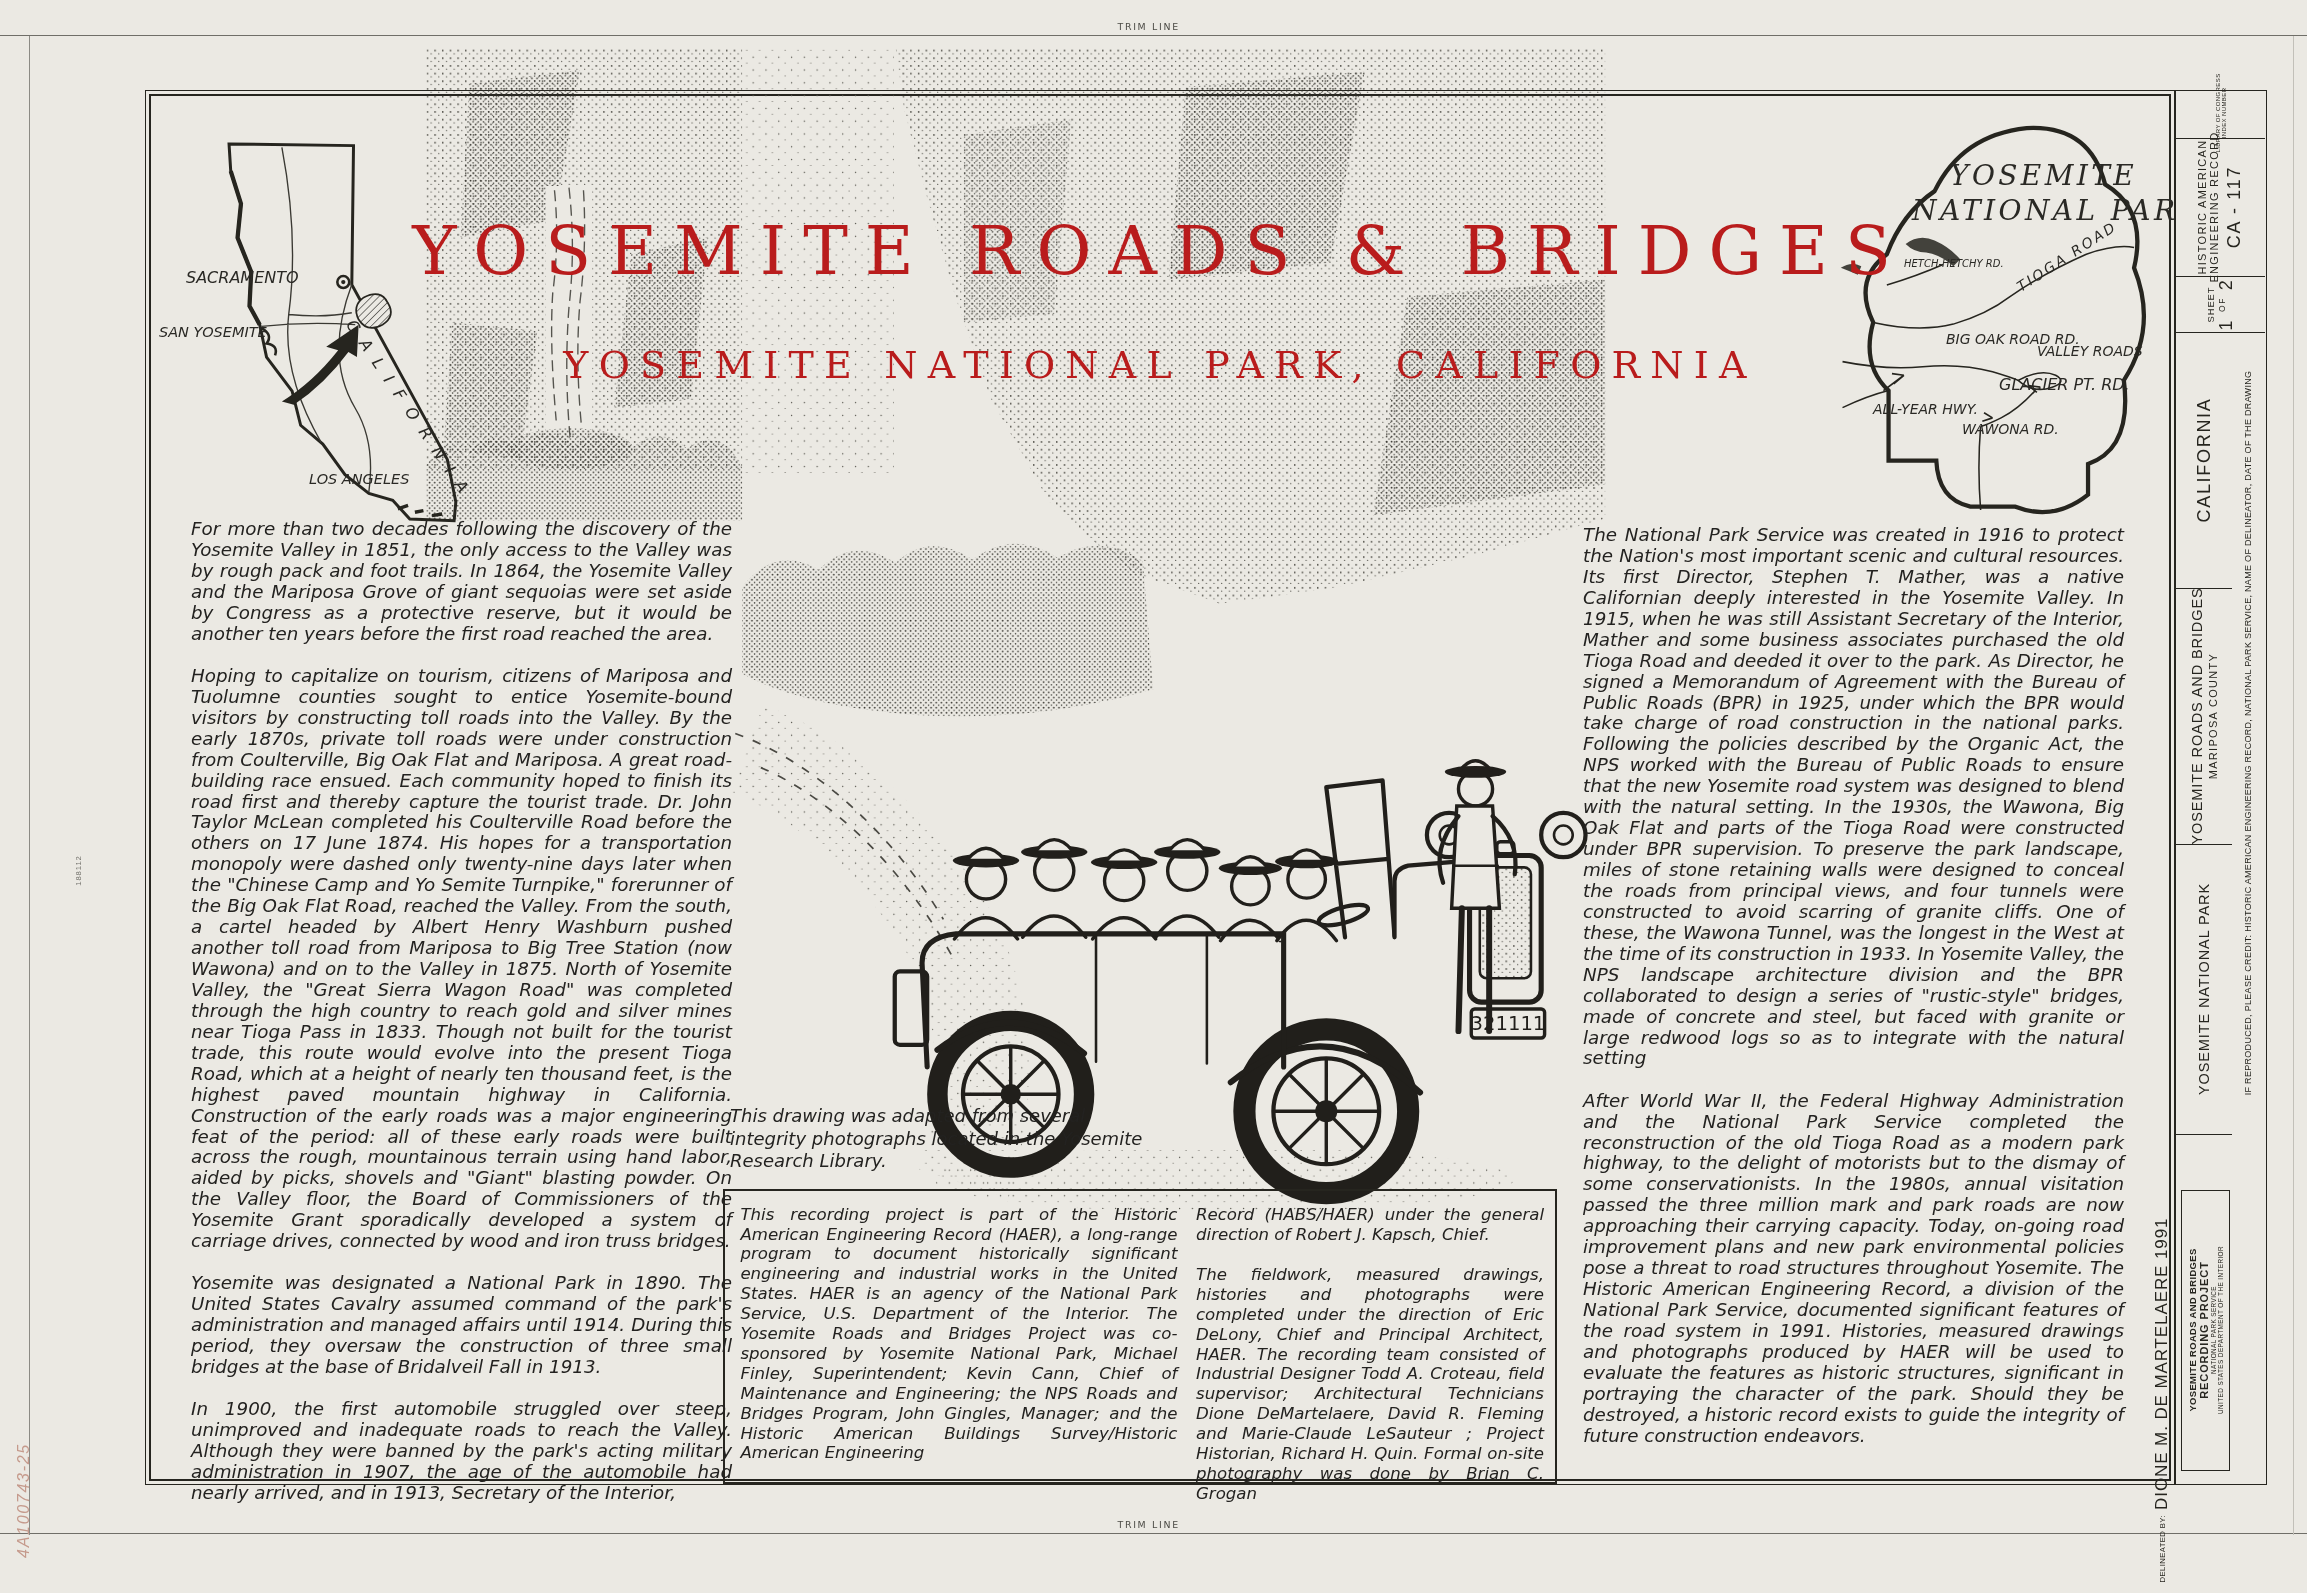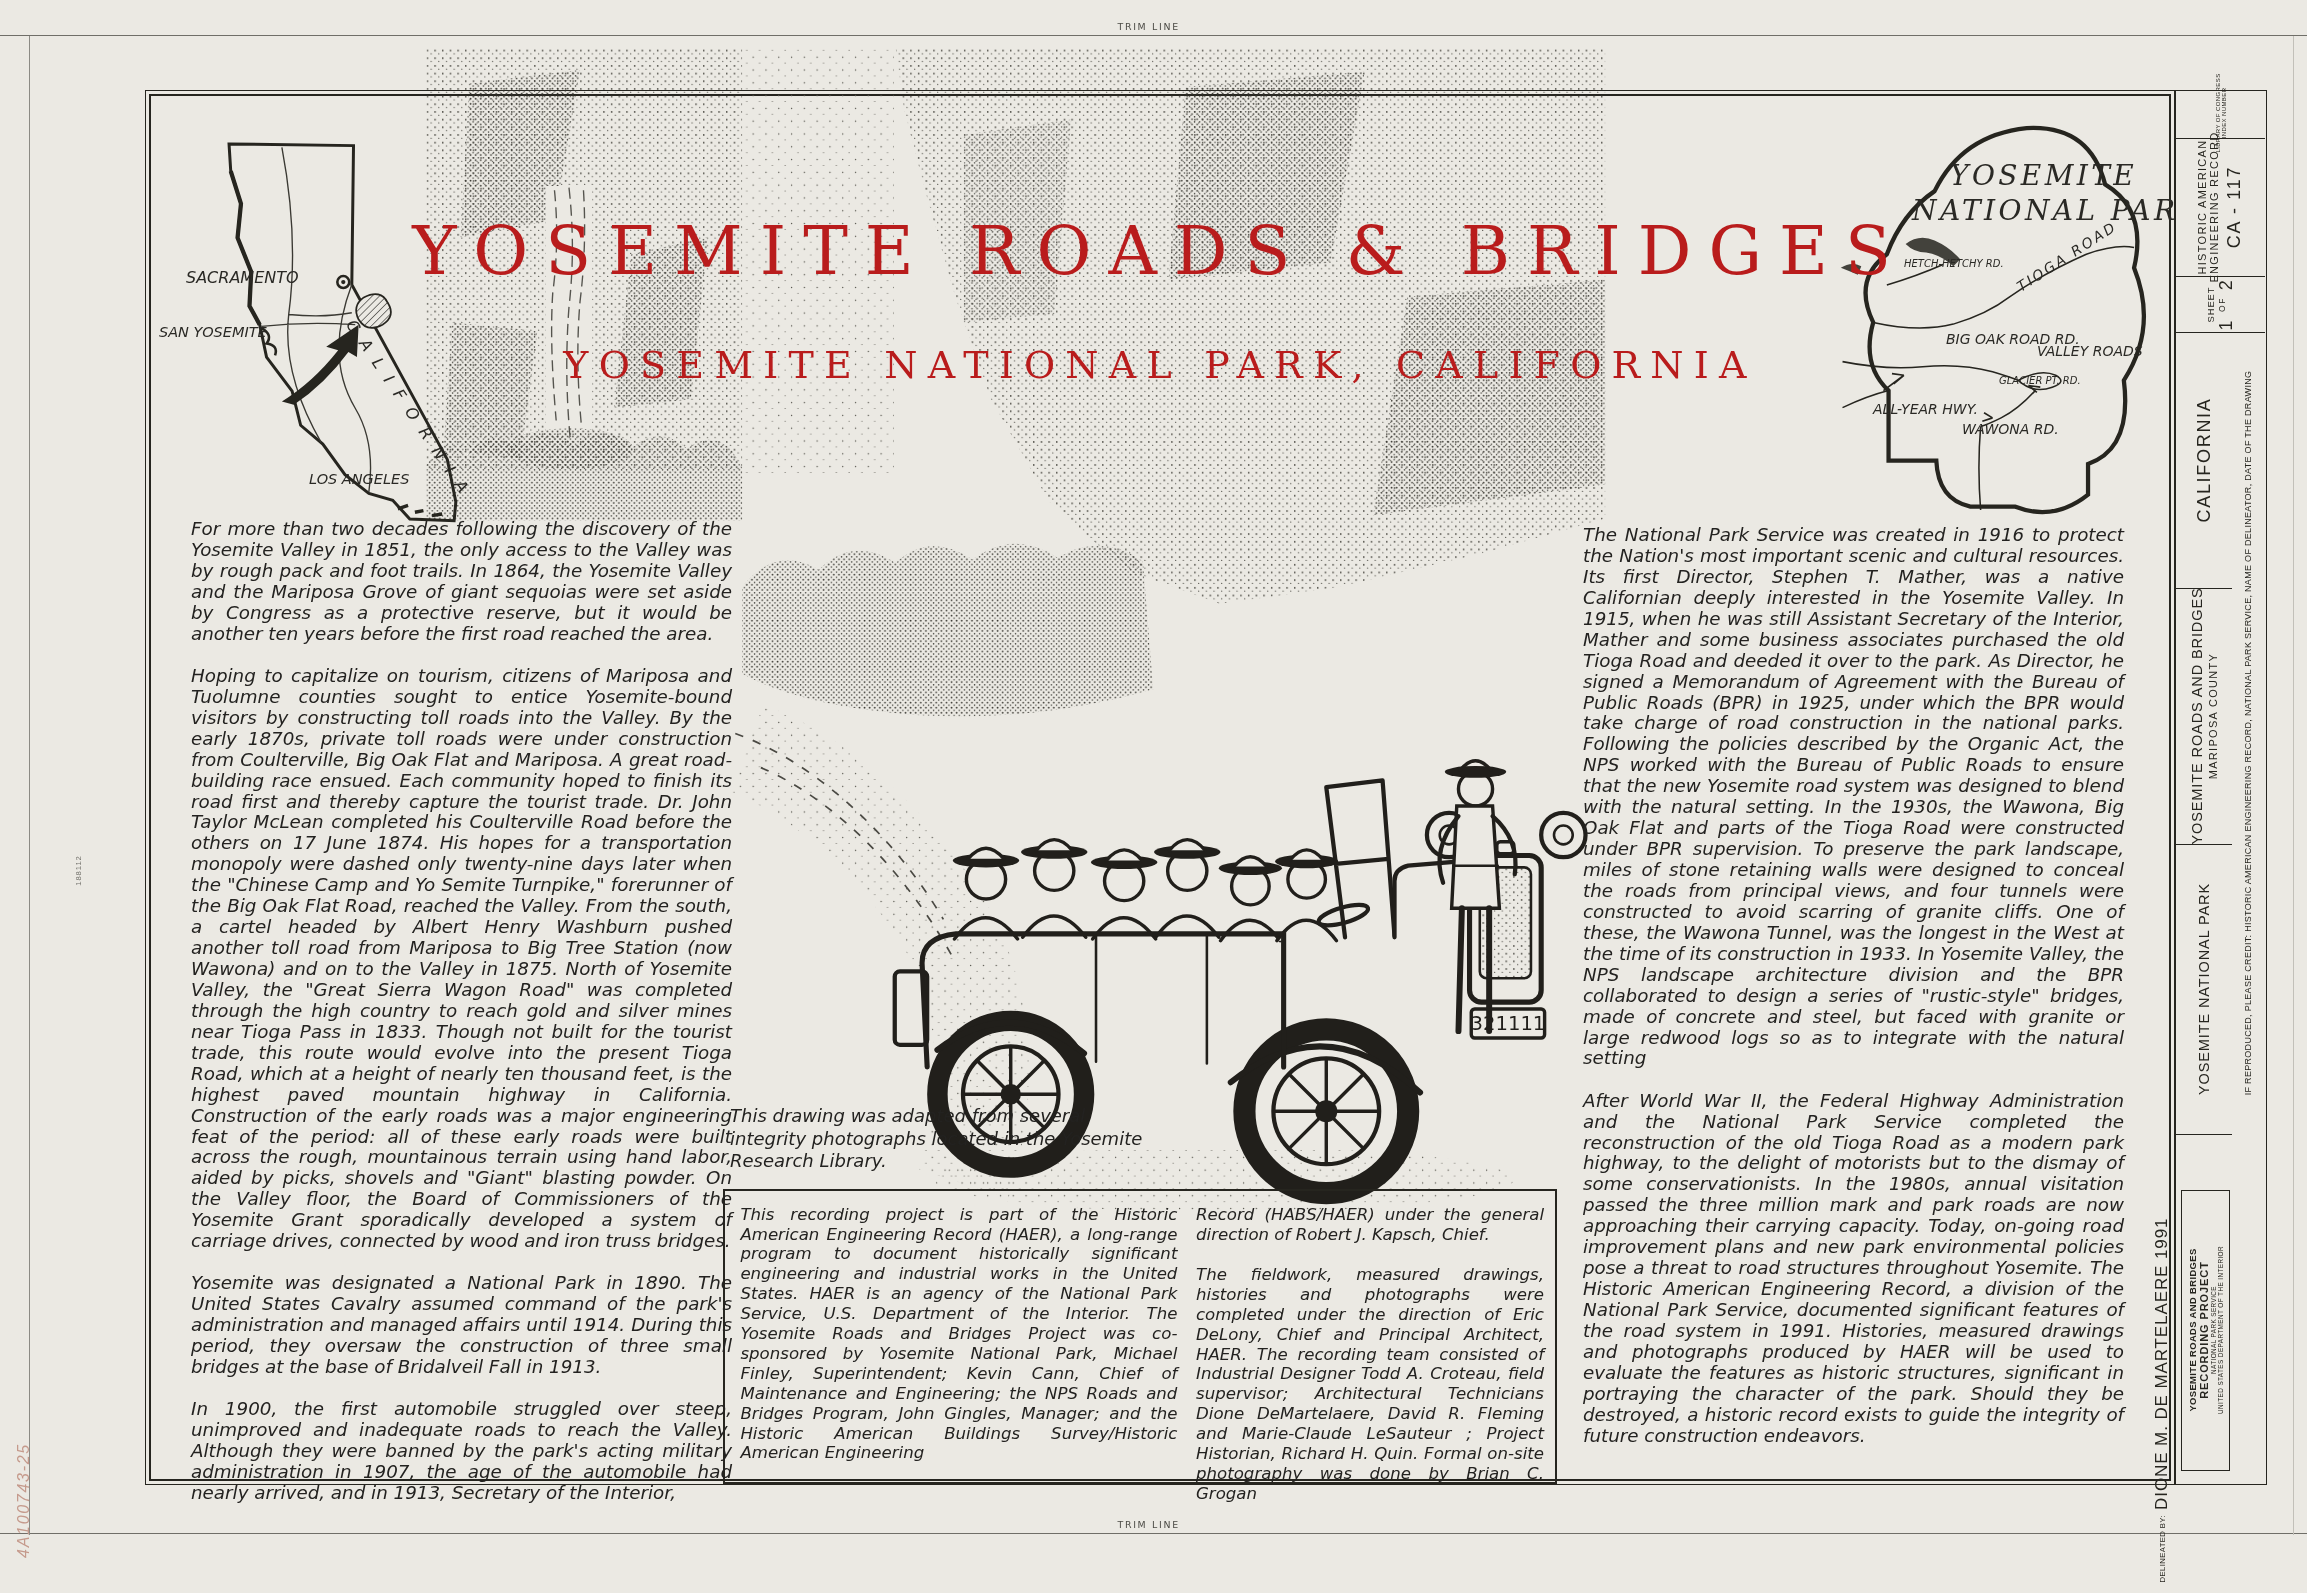--- a/index.html
+++ b/index.html
@@ -247,21 +247,21 @@
   <path d="M82,312 l-12,10 m12,-10 l-14,-2 m14,2 L58,330" stroke="#26251f" stroke-width="2" fill="none"></path>
   <path d="M228,324 l14,2 m-14,-2 l10,8" stroke="#26251f" stroke-width="2" fill="none"></path>
   <path d="M186,362 l-12,4 m12,-4 l-10,-6" stroke="#26251f" stroke-width="2" fill="none"></path>
 </svg>
 <div class="maplabel parkname" style="left:1950px;top:159px">YOSEMITE</div>
 <div class="maplabel parkname" style="left:1912px;top:194px">NATIONAL PARK</div>
 <div class="maplabel" style="left:1904px;top:258px;font-size:10px">HETCH-HETCHY RD.</div>
 <div class="maplabel" style="left:2014px;top:281px;font-size:14px;transform:rotate(-33deg);transform-origin:0 0;letter-spacing:2.6px">TIOGA ROAD</div>
 <div class="maplabel" style="left:1946px;top:331px;font-size:14px">BIG OAK ROAD RD.</div>
 <div class="maplabel" style="left:2037px;top:343px;font-size:14px">VALLEY ROADS</div>
-<div class="maplabel" style="left:1999px;top:375px;font-size:10px">GLACIER PT. RD.</div>
+<div class="maplabel" style="left:1999px;top:375px;font-size:16px">GLACIER PT. RD.</div>
 <div class="maplabel" style="left:1873px;top:401px;font-size:14px">ALL-YEAR HWY.</div>
 <div class="maplabel" style="left:1962px;top:421px;font-size:14px">WAWONA RD.</div>
 
 <div class="col hand" style="left:191px;top:519px">
   <p>For more than two decades following the discovery of the Yosemite Valley in 1851, the only access to the Valley was by rough pack and foot trails.  In 1864, the Yosemite Valley and the Mariposa Grove of giant sequoias were set aside by Congress as a protective reserve, but it would be another ten years before the first road reached the area.</p>
   <p>Hoping to capitalize on tourism, citizens of Mariposa and Tuolumne counties sought to entice Yosemite-bound visitors by constructing toll roads into the Valley.  By the early 1870s, private toll roads were under construction from Coulterville, Big Oak Flat and Mariposa.  A great road-building race ensued.  Each community hoped to finish its road first and thereby capture the tourist trade. Dr. John Taylor McLean completed his Coulterville Road before the others on 17 June 1874.  His hopes for a transportation monopoly were dashed only twenty-nine days later when the "Chinese Camp and Yo Semite Turnpike," forerunner of the Big Oak Flat Road, reached the Valley.  From the south, a cartel headed by Albert Henry Washburn pushed another toll road from Mariposa to Big Tree Station (now Wawona) and on to the Valley in 1875.  North of Yosemite Valley, the "Great Sierra Wagon Road" was completed through the high country to reach gold and silver mines near Tioga Pass in 1833.  Though not built for the tourist trade, this route would evolve into the present Tioga Road, which at a height of nearly ten thousand feet, is the highest paved mountain highway in California.  Construction of the early roads was a major engineering feat of the period: all of these early roads were built across the rough, mountainous terrain using hand labor, aided by picks, shovels and "Giant" blasting powder.  On the Valley floor, the Board of Commissioners of the Yosemite Grant sporadically developed a system of carriage drives, connected by wood and iron truss bridges.</p>
   <p>Yosemite was designated a National Park in 1890.  The United States Cavalry assumed command of the park's administration and managed affairs until 1914.  During this period, they oversaw the construction of three small bridges at the base of Bridalveil Fall in 1913.</p>
   <p>In 1900, the first automobile struggled over steep, unimproved and inadequate roads to reach the Valley. Although they were banned by the park's acting military administration in 1907, the age of the automobile had nearly arrived, and in 1913, Secretary of the Interior,</p>
 </div>
 

